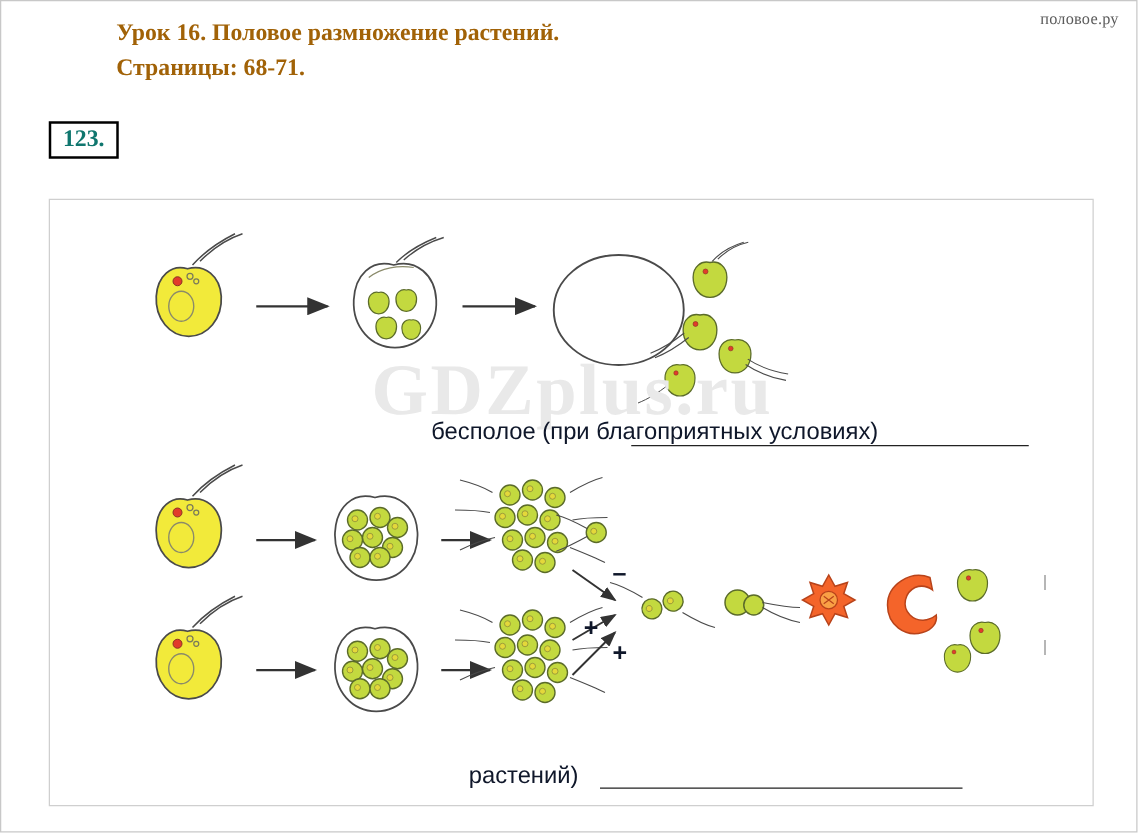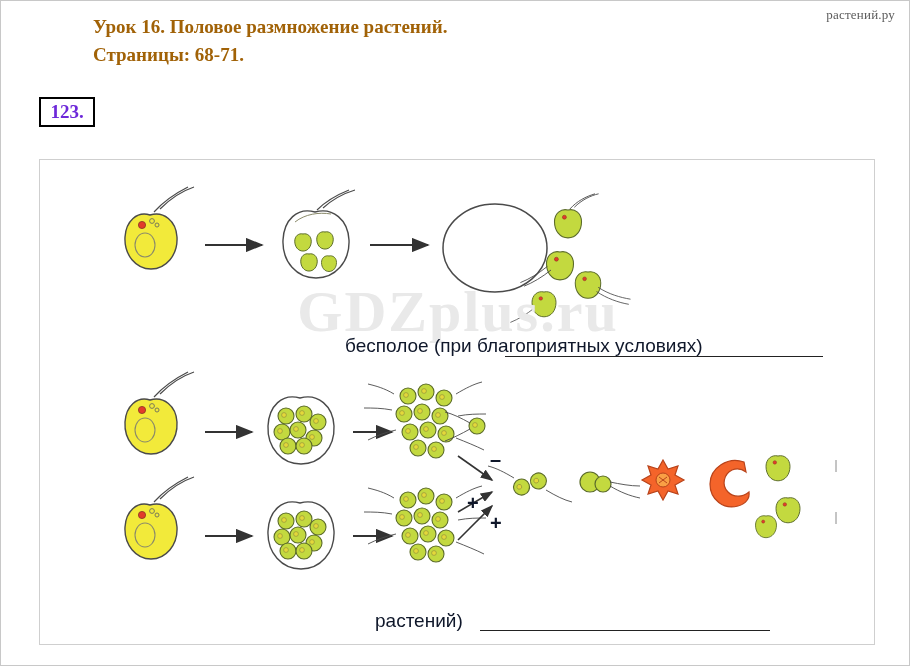--- a/index.html
+++ b/index.html
@@ -50,21 +50,21 @@
     width: 56px;
     height: 30px;
     border: 2px solid #000;
     box-sizing: border-box;
     display: flex;
     align-items: center;
     justify-content: center;
     font-family: "Liberation Serif", serif;
     font-weight: bold;
     font-size: 19px;
-    color: #6d28d9;
+    color: #0f766e;
     background: #fff;
   }
   .figure {
     position: absolute;
     left: 38px;
     top: 158px;
     width: 836px;
     height: 486px;
     border: 1px solid #cfcfcf;
     box-sizing: border-box;
@@ -101,21 +101,21 @@
     border-bottom: 1.5px solid #222;
   }
   .rule-1 { left: 465px; top: 196px; width: 318px; }
   .rule-2 { left: 440px; top: 470px; width: 290px; }
 </style>
 </head>
 <body>
 
 <div class="page">
 
-  <div class="watermark-corner">растений.ру</div>
+  <div class="watermark-corner">половое.ру</div>
 
   <div class="title-block">
     <div class="title-line">Урок 16. Половое размножение растений.</div>
     <div class="title-line">Страницы: 68-71.</div>
   </div>
 
   <div class="task-number">123.</div>
 
   <div class="figure">
 

